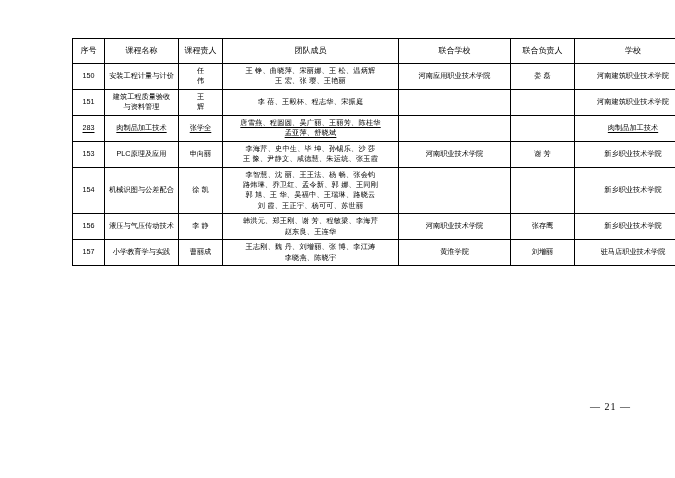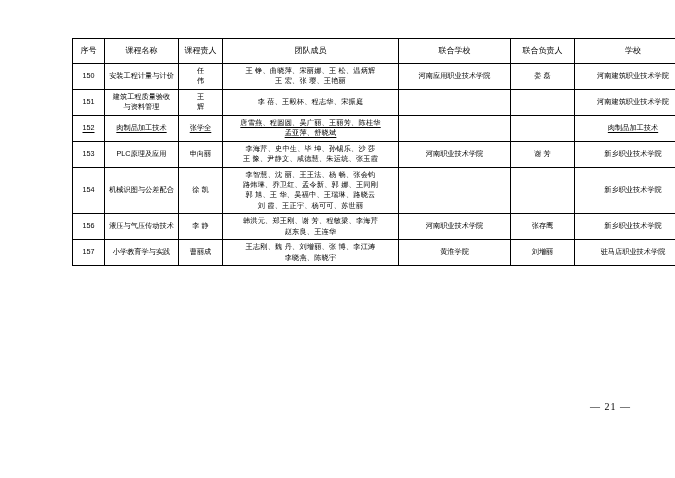--- a/index.html
+++ b/index.html
@@ -150,21 +150,21 @@
           <td class="cell-members">
             <span class="mrow">李  蓓、王毅杯、程志华、宋振庭</span>
           </td>
           <td class="cell-school empty-cell"></td>
           <td class="cell-colead empty-cell"></td>
           <td class="cell-univ">
             <span class="urow">河南建筑职业技术学院</span>
           </td>
         </tr>
         <tr class="highlight-row">
-          <td class="cell-no"><span class="hl">152</span></td>
+          <td class="cell-no"><span class="hl">283</span></td>
           <td class="cell-name">
             <span class="nrow hl">肉制品加工技术</span>
           </td>
           <td class="cell-leader">
             <span class="lrow hl">张学全</span>
           </td>
           <td class="cell-members">
             <span class="mrow hl">唐雪燕、程圆圆、吴广丽、王丽芳、陈桂华</span>
             <span class="mrow hl">孟亚萍、舒晓斌</span>
           </td>

